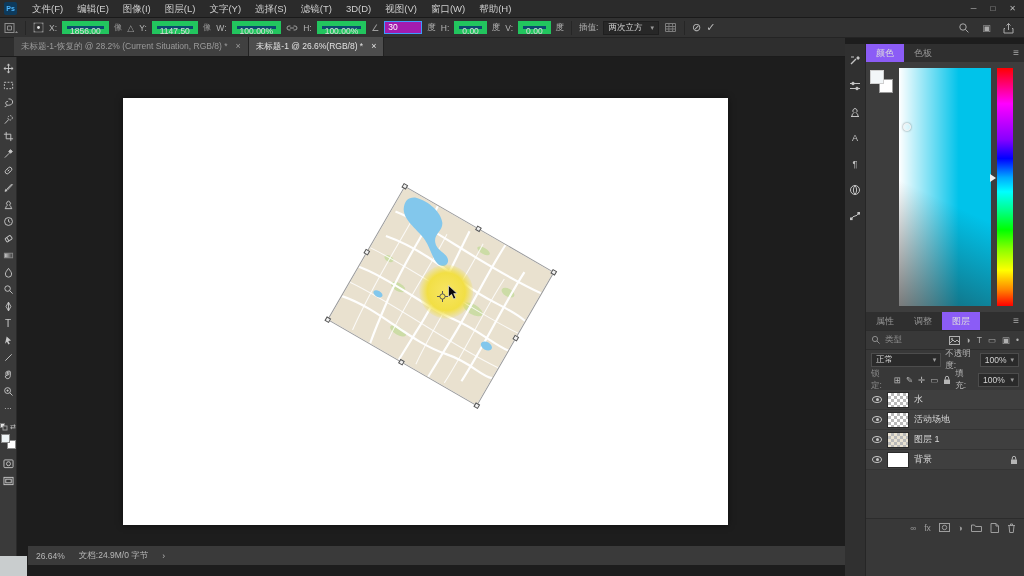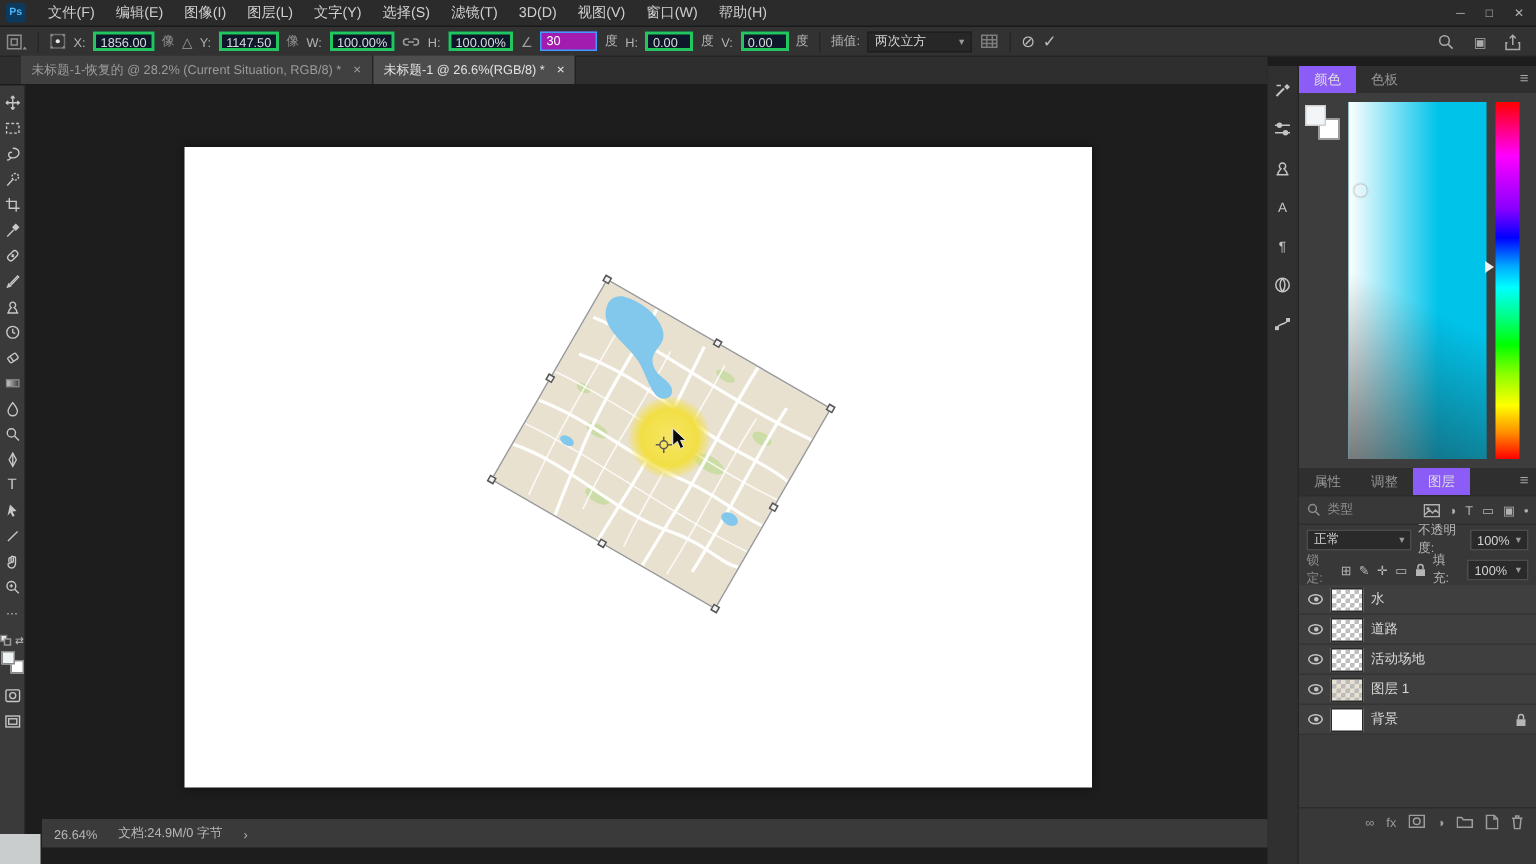--- a/index.html
+++ b/index.html
@@ -8,25 +8,25 @@
   .abs{position:absolute}
   svg{display:block}
   
   .menu-bar{left:0;top:0;width:1024px;height:18px;background:#2b2b2b;border-bottom:1px solid #1a1a1a;display:flex;align-items:center;padding-left:4px}
   .ps-logo{width:13px;height:13px;background:#0d3a5c;color:#4db4fa;font-size:7px;font-weight:bold;display:flex;align-items:center;justify-content:center;border-radius:2px;margin-right:8px}
   .menu-item{font-size:9.5px;color:#cfcfcf;padding:0 7px;line-height:18px;cursor:default}
   .win-controls{position:absolute;right:8px;top:0;display:flex;gap:14px;color:#b5b5b5;font-size:8px;line-height:18px}
   
   .options-bar{left:0;top:18px;width:1024px;height:20px;background:#323232;border-bottom:1px solid #242424;display:flex;align-items:center;gap:5px;padding-left:4px;font-size:8.5px;color:#b4b4b4}
   .opt-sep{width:1px;height:14px;background:#262626;margin:0 2px}
-  .opt-box{background:#0f172a;border:2px solid #22c55e;color:#dcdcdc;height:13px;line-height:11px;padding:0 3px;display:inline-block}
+  .opt-box{background:#0c4a6e;border:5px solid #22c55e;color:#dcdcdc;height:13px;line-height:11px;padding:0 3px;display:inline-block}
   .opt-box.sel{background:#a21caf;border:1px solid #3e9bff;color:#fff}
   .unit{color:#8f8f8f}
   .opt-icon{color:#9e9e9e;font-size:9px}
-  .dropdown{background:#272727;border:1px solid #1f1f1f;height:14px;display:flex;align-items:center;gap:22px;padding:0 4px;color:#d5d5d5}
+  .dropdown{background:#272727;border:1px solid #1f1f1f;height:14px;display:flex;align-items:center;gap:8px;padding:0 4px;color:#d5d5d5}
   .commit-ic{font-size:11px;color:#bdbdbd}
   .opt-right{position:absolute;right:10px;top:20px;display:flex;gap:12px;align-items:center;height:16px}
   
   .tabbar{left:0;top:38px;width:845px;height:19px;background:#2e2e2e;border-bottom:1px solid #1b1b1b;display:flex;align-items:flex-end;padding-left:14px}
   .doctab{height:19px;line-height:19px;font-size:8.5px;padding:0 7px;background:#404040;color:#9b9b9b;border-right:1px solid #222;white-space:nowrap;display:flex;gap:8px;align-items:center}
   .doctab.active{background:#4d4d4d;color:#e2e2e2}
   .doctab .closex{font-size:9px;color:inherit}
   
   .toolbar{left:0;top:57px;width:17px;height:500px;background:#3a3a3a;border-right:1px solid #2a2a2a;display:flex;flex-direction:column;align-items:center;padding-top:3px}
   .tool{width:16px;height:17px;display:flex;align-items:center;justify-content:center;color:#c8c8c8}
@@ -531,25 +531,20 @@
     </div>
 
     <div class="lrow">
       <span class="eye"></span>
       <span class="thumb"></span>
       <span>水</span>
     </div>
     <div class="lrow">
       <span class="eye"></span>
       <span class="thumb"></span>
-      <span>道路</span>
-    </div>
-    <div class="lrow">
-      <span class="eye"></span>
-      <span class="thumb"></span>
       <span>活动场地</span>
     </div>
     <div class="lrow">
       <span class="eye"></span>
       <span class="thumb tint"></span>
       <span>图层 1</span>
     </div>
     <div class="lrow">
       <span class="eye"></span>
       <span class="thumb solid"></span>

